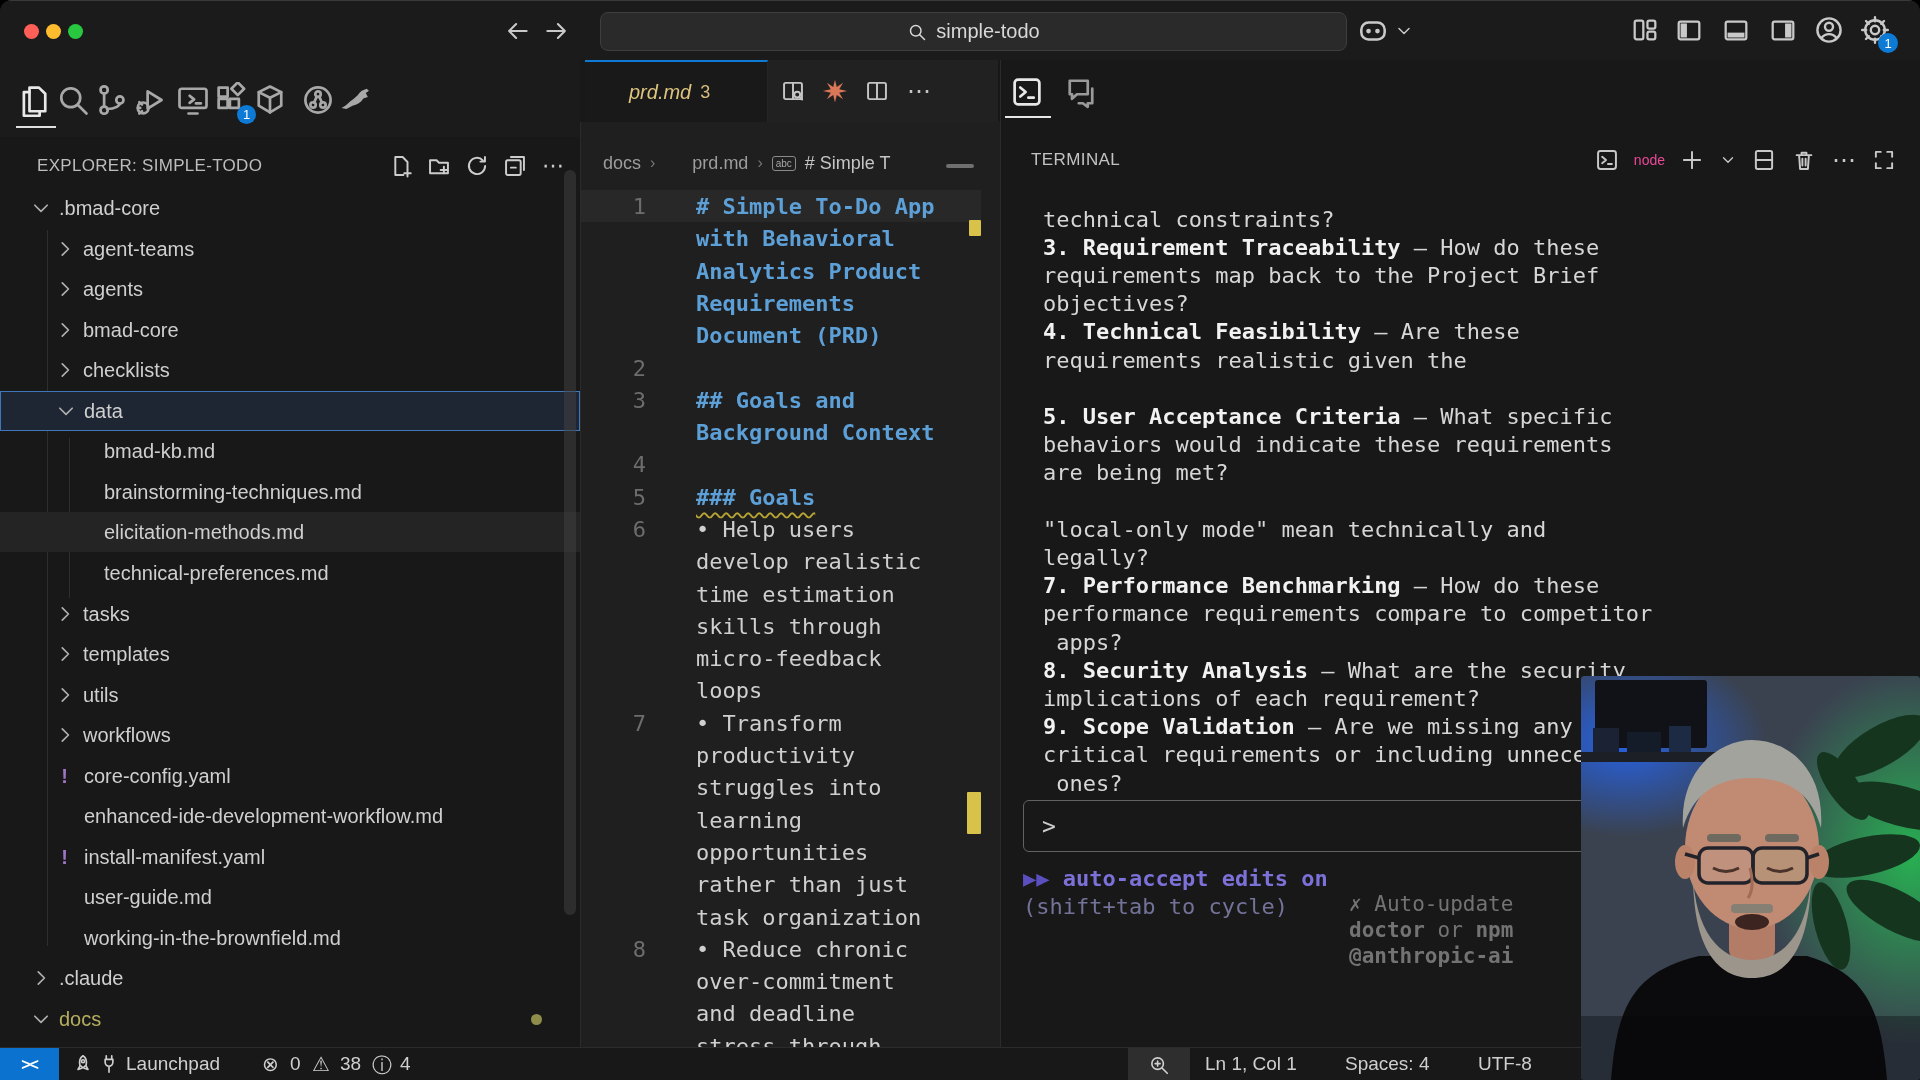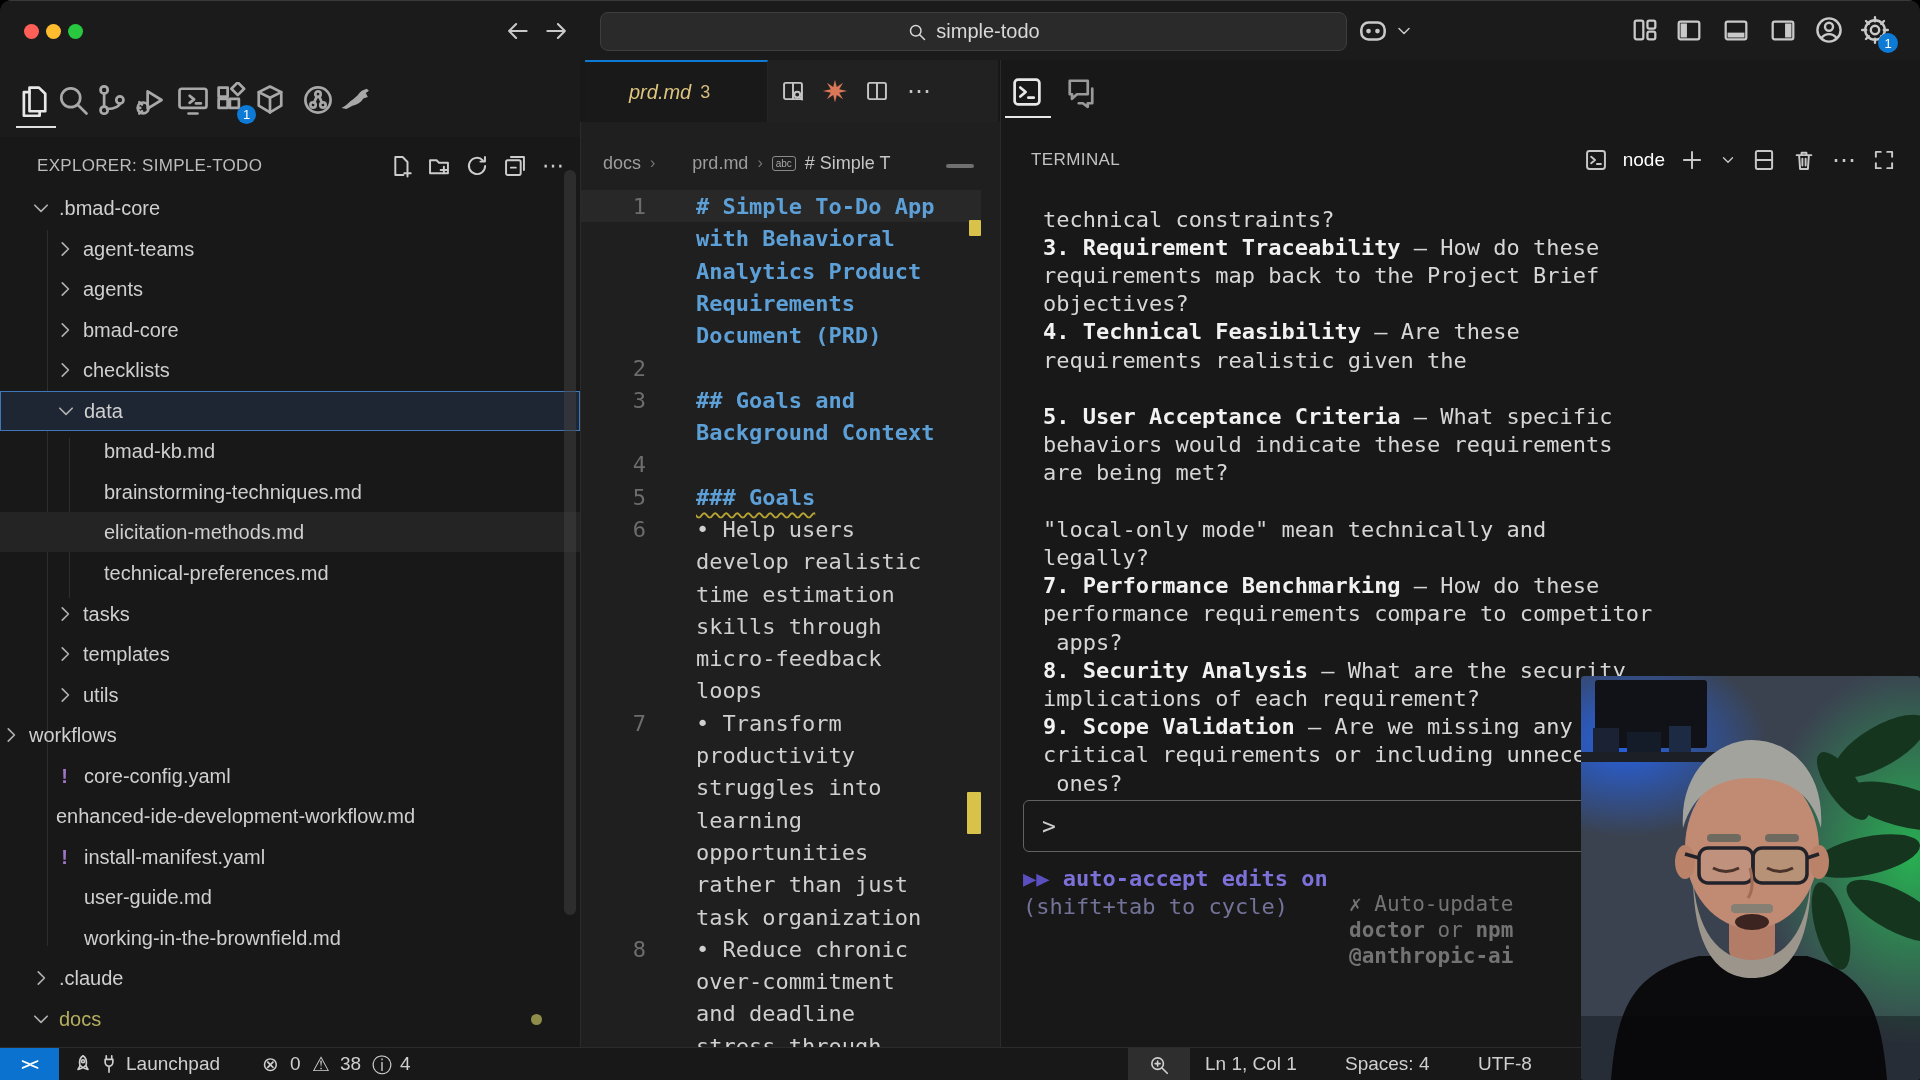--- a/index.html
+++ b/index.html
@@ -59,21 +59,21 @@
   
   #panel{left:1000px;top:60px;width:920px;height:987px;background:#181818;border-left:1px solid #2b2b2b;}
   #ptabs{left:8px;top:14px;display:flex;gap:18px;align-items:center;}
   .ptab{width:36px;height:36px;color:#e8e8e8;}
   .ptab.dim{color:#9a9a9a;}
   #ptab-underline{left:4px;top:56px;width:46px;height:2px;background:#e7e7e7;}
   #pheader{left:0;top:78px;width:920px;height:44px;display:flex;align-items:center;}
   #ptitle{margin-left:30px;color:#c2c2c2;font-size:17px;letter-spacing:.4px;}
   #pctrls{position:absolute;right:24px;display:flex;align-items:center;gap:14px;color:#cccccc;}
   .pcicon{width:26px;height:26px;color:#c8c8c8;}
-  #pnodelbl{color:#ffffff;font-size:19px;}
+  #pnodelbl{color:#ec4899;font-size:14px;}
   #termlines{left:42px;top:145px;width:860px;height:610px;overflow:hidden;}
   .tline{position:absolute;left:0;height:28px;display:flex;align-items:center;color:#d6d6d6;font-size:22px;white-space:pre;}
   .tline b{color:#f2f2f2;}
   #promptbox{left:22px;top:740px;width:812px;height:52px;border:1px solid #626262;border-radius:6px;box-sizing:border-box;display:flex;align-items:center;}
   #promptsym{margin-left:18px;color:#cccccc;font-size:23px;}
   #modeline{left:22px;top:806px;font-size:22px;}
   #modearrows{color:#5b4fc0;font-weight:bold;}
   #modetext{color:#7b71d8;font-weight:bold;}
   #modehint{left:22px;top:834px;color:#73739a;font-size:22px;}
   #notice{left:348px;top:832px;width:235px;height:82px;overflow:hidden;color:#737373;font-size:21px;}
@@ -394,33 +394,33 @@
           <div>templates</div>
         </div>
         <div class="trow" style="top:487px;padding-left:54px">
           <div class="i chev">
             <svg viewBox="0 0 16 16" width="100%" height="100%" fill="none" stroke="currentColor" stroke-width="1.2" stroke-linecap="round" stroke-linejoin="round">
               <path d="M6 3.5L10.5 8 6 12.5"></path>
             </svg>
           </div>
           <div>utils</div>
         </div>
-        <div class="trow" style="top:527px;">
+        <div class="trow" style="top:527px;padding-left:54px">
           <div class="i chev">
             <svg viewBox="0 0 16 16" width="100%" height="100%" fill="none" stroke="currentColor" stroke-width="1.2" stroke-linecap="round" stroke-linejoin="round">
               <path d="M6 3.5L10.5 8 6 12.5"></path>
             </svg>
           </div>
           <div>workflows</div>
         </div>
         <div class="trow" style="top:568px;padding-left:54px">
           <div class="i ficon" style="color:#a074c4;font-weight:bold;font-size:20px">!</div>
           <div>core-config.yaml</div>
         </div>
-        <div class="trow" style="top:608px;padding-left:26px">
+        <div class="trow" style="top:608px;padding-left:54px">
           <div class="i ficon" style="color:#4ba3e3">
             <svg viewBox="0 0 16 16" width="100%" height="100%" fill="currentColor" stroke="none" stroke-width="1.2" stroke-linecap="round" stroke-linejoin="round"></svg>
           </div>
           <div>enhanced-ide-development-workflow.md</div>
         </div>
         <div class="trow" style="top:649px;padding-left:54px">
           <div class="i ficon" style="color:#a074c4;font-weight:bold;font-size:20px">!</div>
           <div>install-manifest.yaml</div>
         </div>
         <div class="trow" style="top:689px;padding-left:54px">

